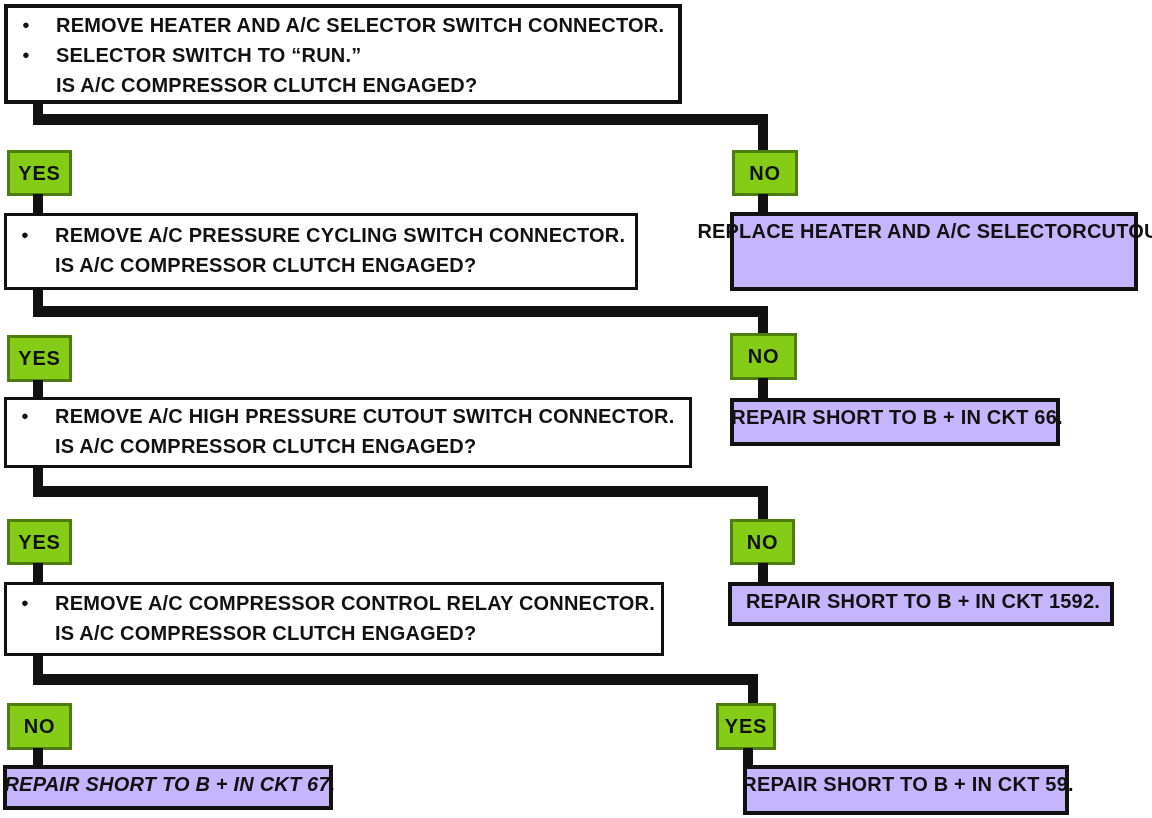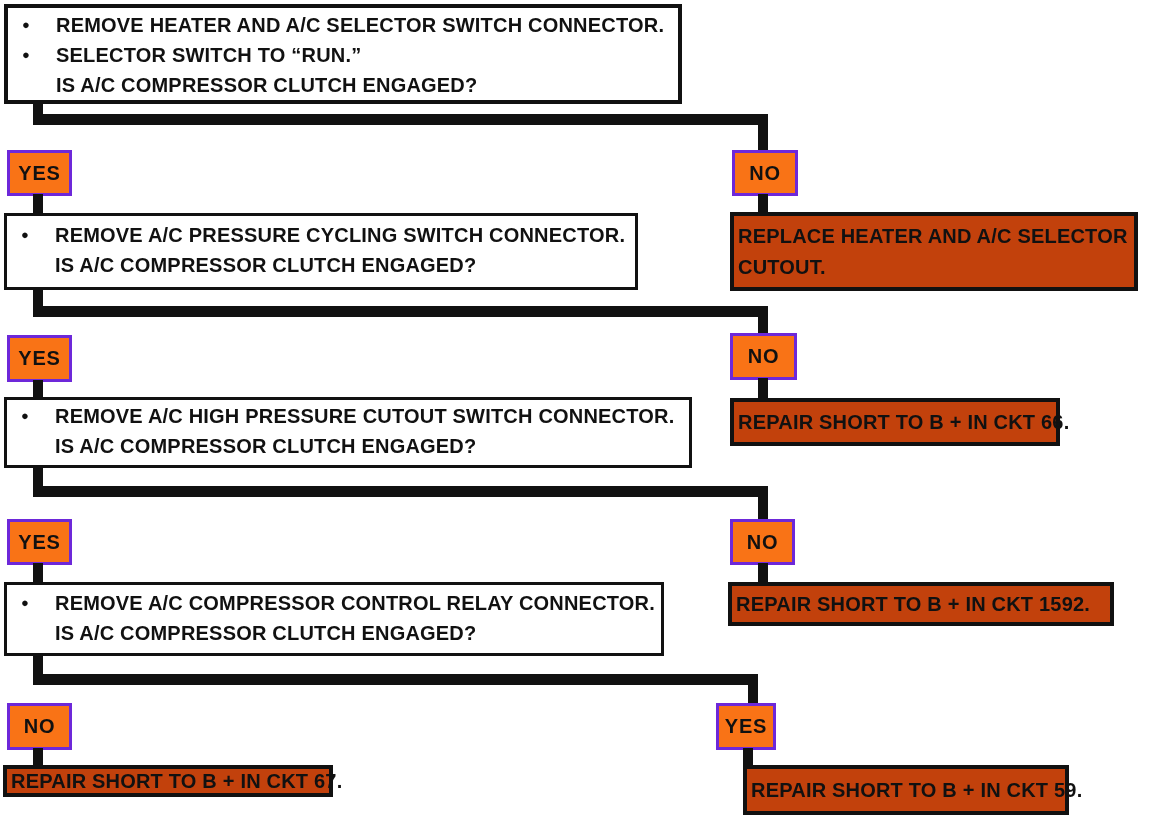--- a/index.html
+++ b/index.html
@@ -37,36 +37,36 @@
     width: 34px;
     flex: 0 0 34px;
     font-size: 13px;
     align-self: center;
     line-height: 30px;
   }
   .qbox .txt { white-space: nowrap; }
   
   .lbl {
     position: absolute;
-    background: #f97316;
-    border: 3px solid #6d28d9;
+    background: #84cc16;
+    border: 3px solid #4d7c0f;
     box-sizing: border-box;
     display: flex;
     align-items: center;
     justify-content: center;
     letter-spacing: 0.8px;
   }
   
   .act {
     position: absolute;
-    background: #c2410c;
+    background: #c4b5fd;
     border: 4px solid #111111;
     box-sizing: border-box;
     display: flex;
-    flex-direction: column;
+    flex-direction: row;
     justify-content: center;
     padding-left: 4px;
     line-height: 31px;
     white-space: nowrap;
   }
   
   .line {
     position: absolute;
     background: #111111;
   }
@@ -159,20 +159,20 @@
   </div>
 
   <div class="line" style="left:33px; top:654px; width:10px; height:23px;"></div>
   <div class="line" style="left:33px; top:674px; width:725px; height:11px;"></div>
   <div class="line" style="left:748px; top:676px; width:10px; height:29px;"></div>
   <div class="lbl" style="left:7px; top:703px; width:65px; height:47px;">NO</div>
   <div class="lbl" style="left:716px; top:703px; width:60px; height:47px;">YES</div>
   <div class="line" style="left:33px; top:748px; width:10px; height:19px;"></div>
   <div class="line" style="left:743px; top:748px; width:10px; height:19px;"></div>
 
-  <div class="act" style="left:3px; top:765px; width:330px; height:32px;">
+  <div class="act" style="left:3px; top:765px; width:330px; height:45px;font-style:italic;">
     <div>REPAIR SHORT TO B + IN CKT 67.</div>
   </div>
   <div class="act" style="left:743px; top:765px; width:326px; height:50px;">
     <div>REPAIR SHORT TO B + IN CKT 59.</div>
   </div>
 
 </div>
 
 </body></html>

